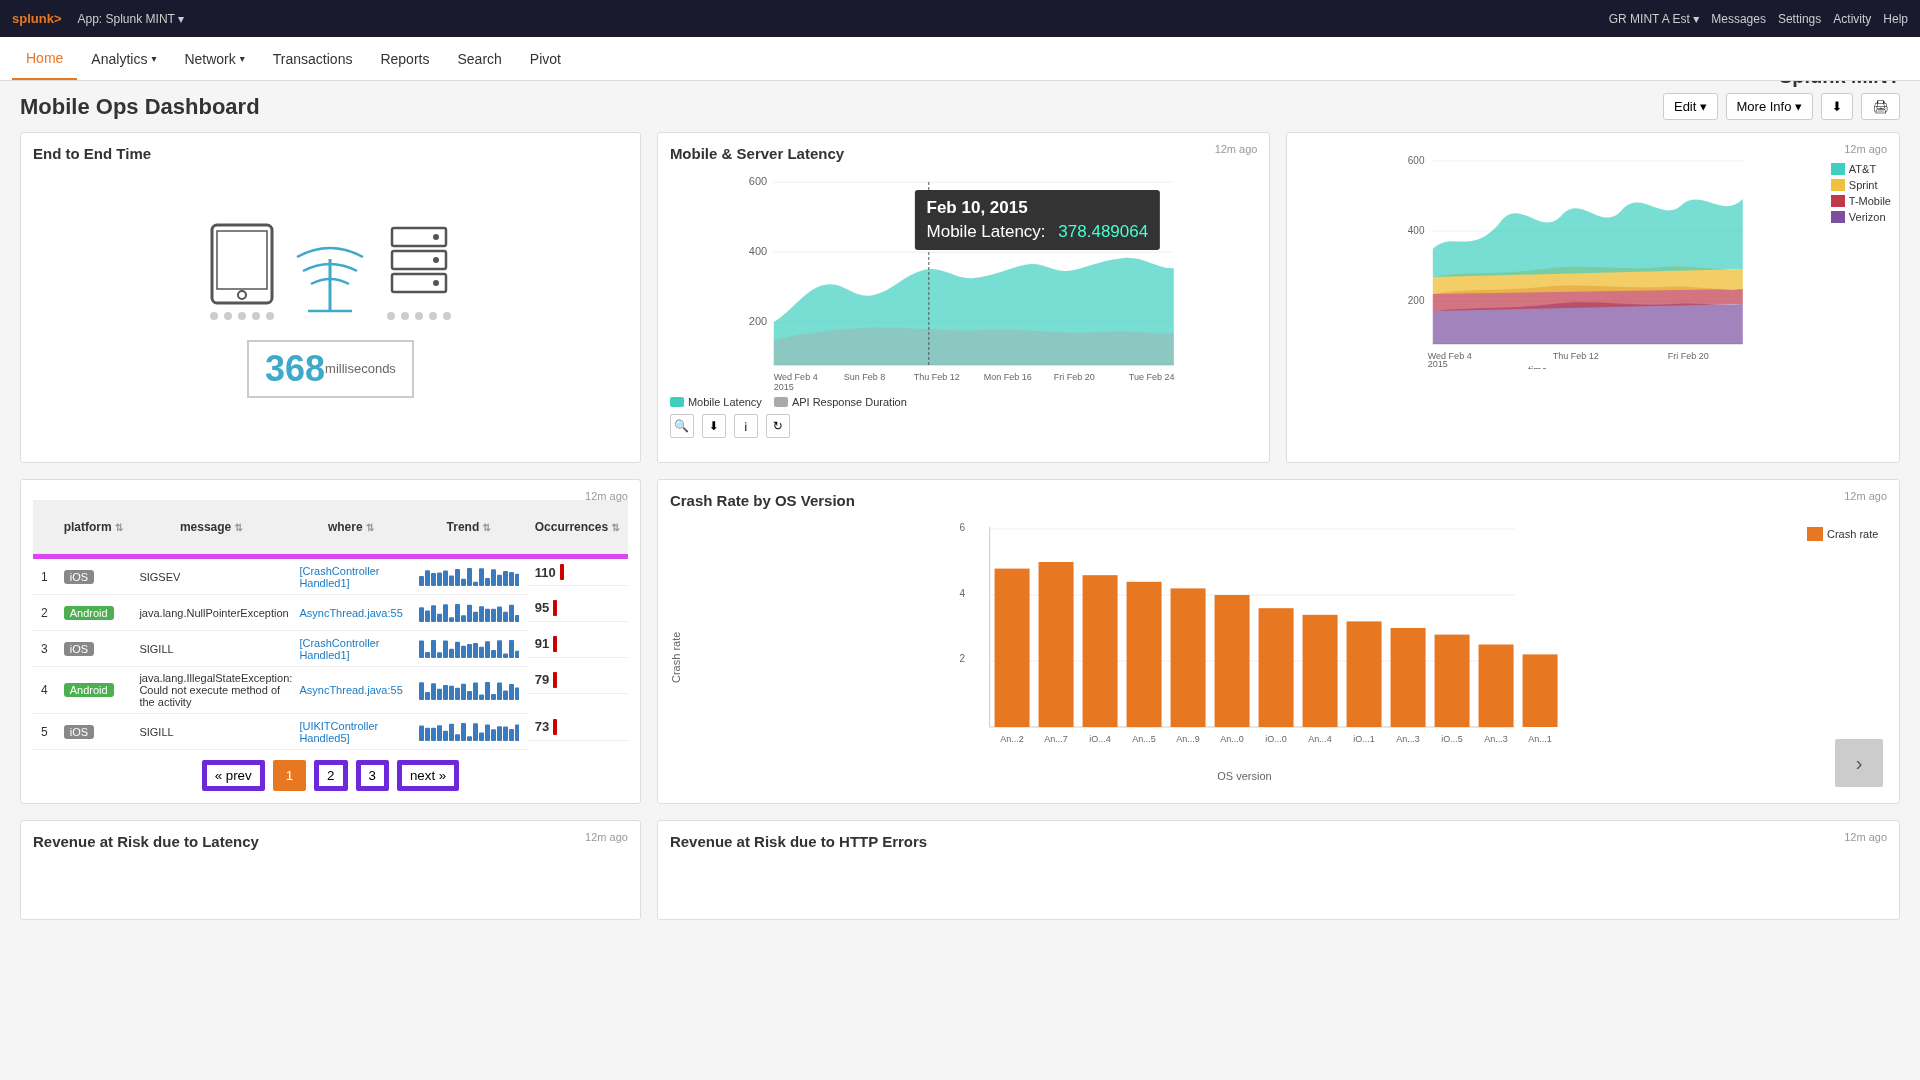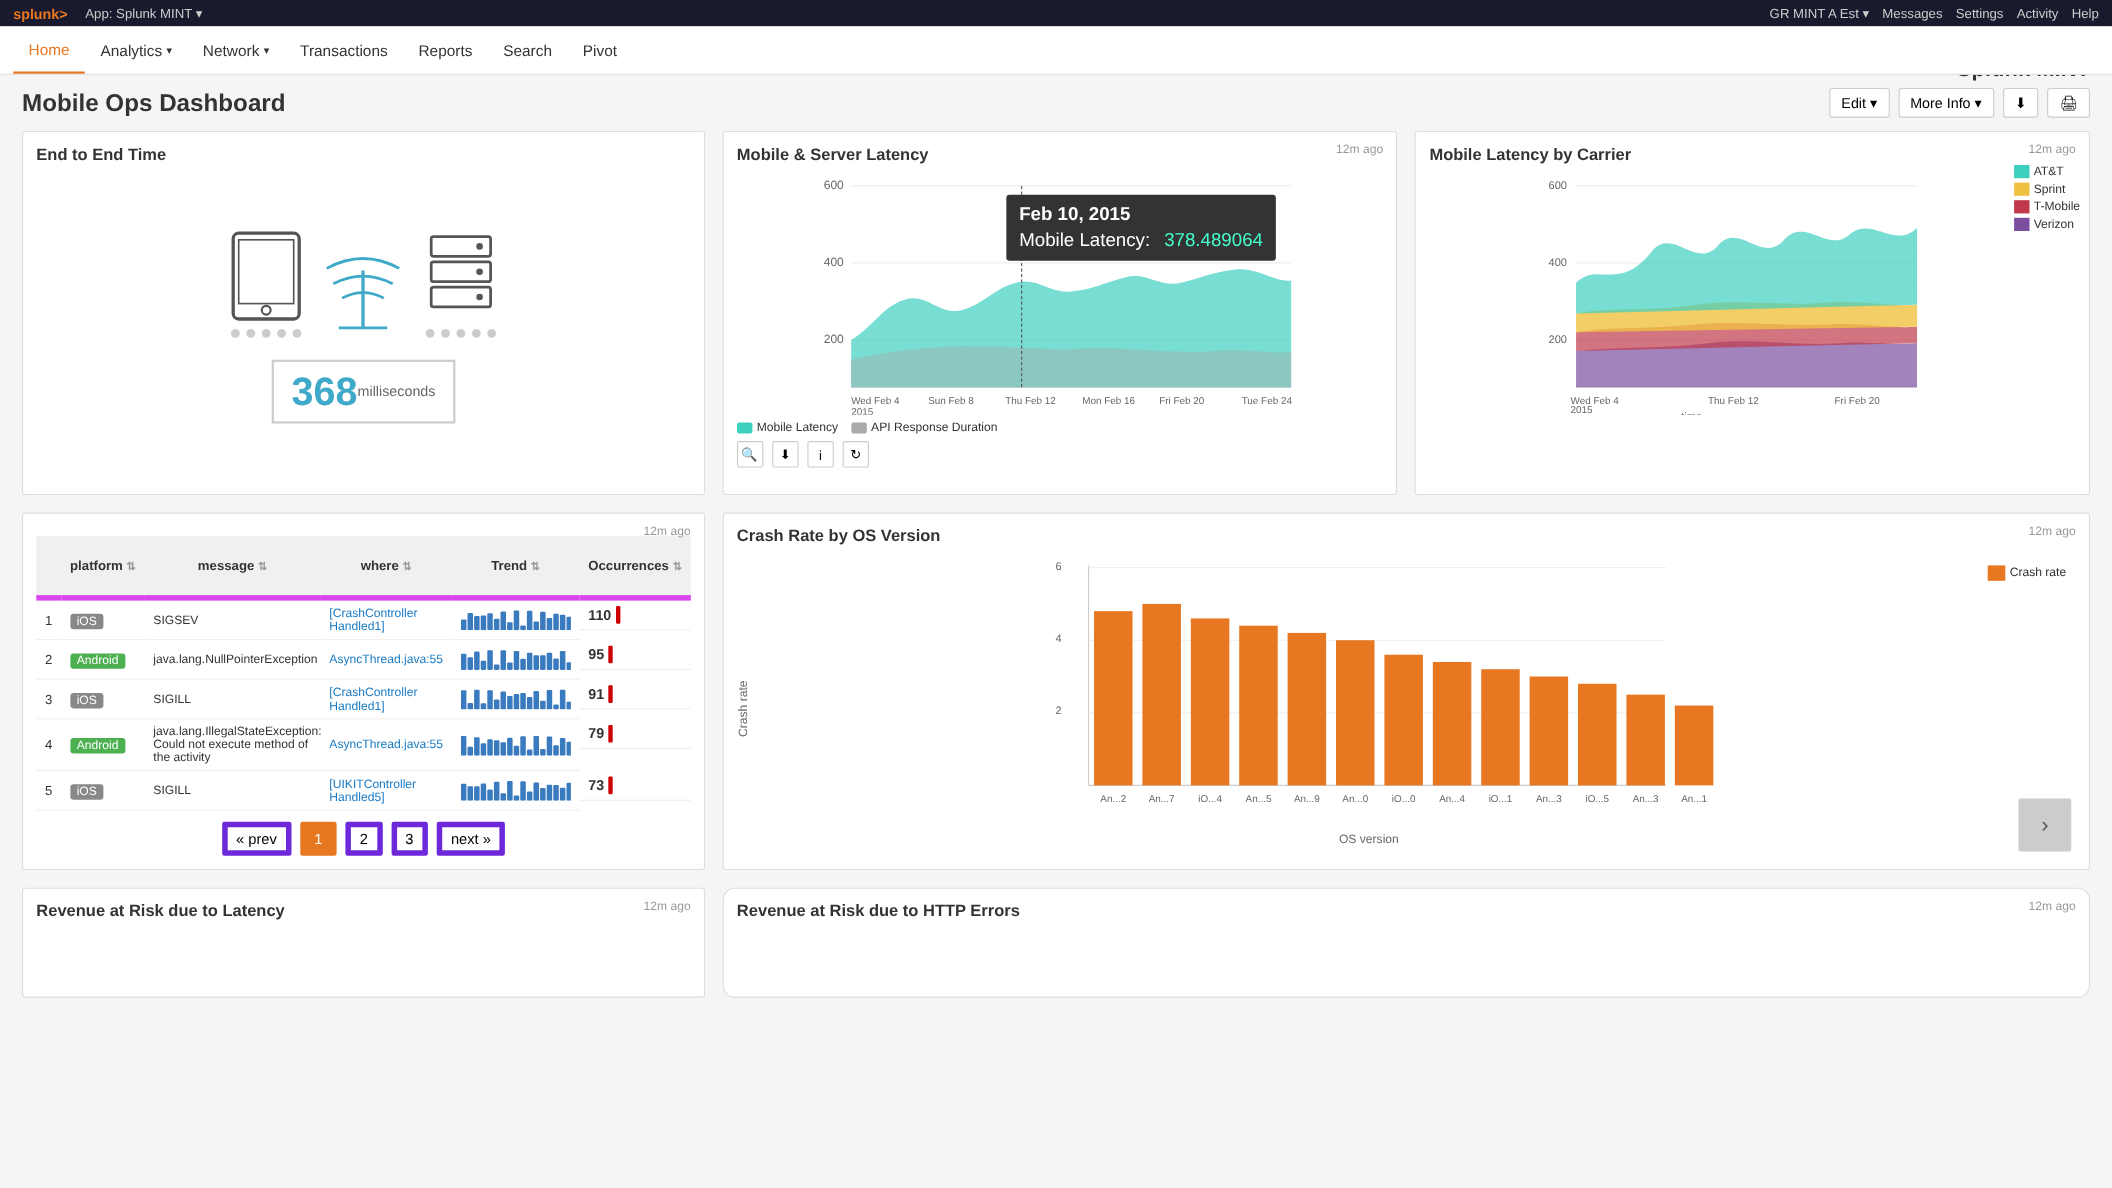--- a/index.html
+++ b/index.html
@@ -1,19 +1,19 @@
 <!DOCTYPE html>
 <html><head>
   <meta charset="utf-8">
   <style>
     * { box-sizing: border-box; margin: 0; padding: 0; }
     body { font-family: Arial, sans-serif; font-size: 13px; background: #f5f5f5; color: #333; overflow-x: hidden; }
 
     
-    .top-bar { background: #1a1a2e; display: flex; align-items: center; padding: 0 12px; height: 24px; }
+    .top-bar { background: #1a1a2e; display: flex; align-items: center; padding: 0 12px; height: 37px; }
     .top-bar-logo { color: #e87722; font-weight: bold; font-size: 13px; margin-right: 16px; }
     .top-bar-app { color: #ccc; font-size: 12px; }
     .top-bar-right { margin-left: auto; display: flex; gap: 12px; color: #ccc; font-size: 12px; }
     .splunk-mint-title { position: absolute; right: 20px; top: 28px; color: #333; font-size: 20px; font-weight: bold; }
 
     
     .nav { background: #fff; border-bottom: 1px solid #ddd; display: flex; align-items: center; padding: 0 12px; height: 44px; position: relative; }
     .nav-item { padding: 12px 14px; color: #333; font-size: 14px; cursor: pointer; text-decoration: none; display: flex; align-items: center; gap: 4px; }
     .nav-item.active { color: #e87722; border-bottom: 2px solid #e87722; }
     .nav-arrow { font-size: 10px; }
@@ -77,21 +77,21 @@
     .occurrence-count { font-size: 13px; font-weight: bold; color: #333; }
 
     
     .pagination { display: flex; justify-content: center; align-items: center; gap: 8px; margin-top: 10px; font-size: 13px; }
     .page-btn { padding: 3px 8px; border: 5px solid #6d28d9; background: #fff; cursor: pointer; border-radius: 2px; }
     .page-btn.active { background: #e87722; color: #fff; border-color: #e87722; }
     .y-axis-label { font-size: 11px; fill: #666; }
 
     
     .revenue-latency-panel { grid-column: 1; grid-row: 3; }
-    .revenue-http-panel { grid-column: 2 / 4; grid-row: 3; border-radius: 11px; }
+    .revenue-http-panel { grid-column: 2 / 4; grid-row: 3; }
 
     
     .next-btn { position: absolute; bottom: 16px; right: 16px; background: #ccc; color: #555; border: none; width: 48px; height: 48px; font-size: 20px; cursor: pointer; border-radius: 2px; display: flex; align-items: center; justify-content: center; }
 
     
     .carrier-legend { display: flex; flex-direction: column; gap: 4px; font-size: 11px; position: absolute; right: 8px; top: 30px; }
     .carrier-legend-item { display: flex; align-items: center; gap: 4px; }
     .carrier-color { width: 14px; height: 12px; }
 
     
@@ -246,21 +246,20 @@
     </div>
     <div class="chart-controls">
       <button class="chart-btn">🔍</button>
       <button class="chart-btn">⬇</button>
       <button class="chart-btn">ℹ</button>
       <button class="chart-btn">↻</button>
     </div>
   </div>
 
   <div class="panel carrier-panel" style="position:relative;">
-    <div class="panel-title">Mobile Latency by Carrier</div>
     <div class="panel-timestamp">12m ago</div>
     <div class="chart-area">
       <svg class="chart-svg" viewBox="0 0 380 220">
 
         <text x="5" y="15" font-size="10" fill="#666">600</text>
         <text x="5" y="85" font-size="10" fill="#666">400</text>
         <text x="5" y="155" font-size="10" fill="#666">200</text>
 
         <line x1="30" y1="12" x2="340" y2="12" stroke="#eee" stroke-width="1"></line>
         <line x1="30" y1="82" x2="340" y2="82" stroke="#eee" stroke-width="1"></line>

